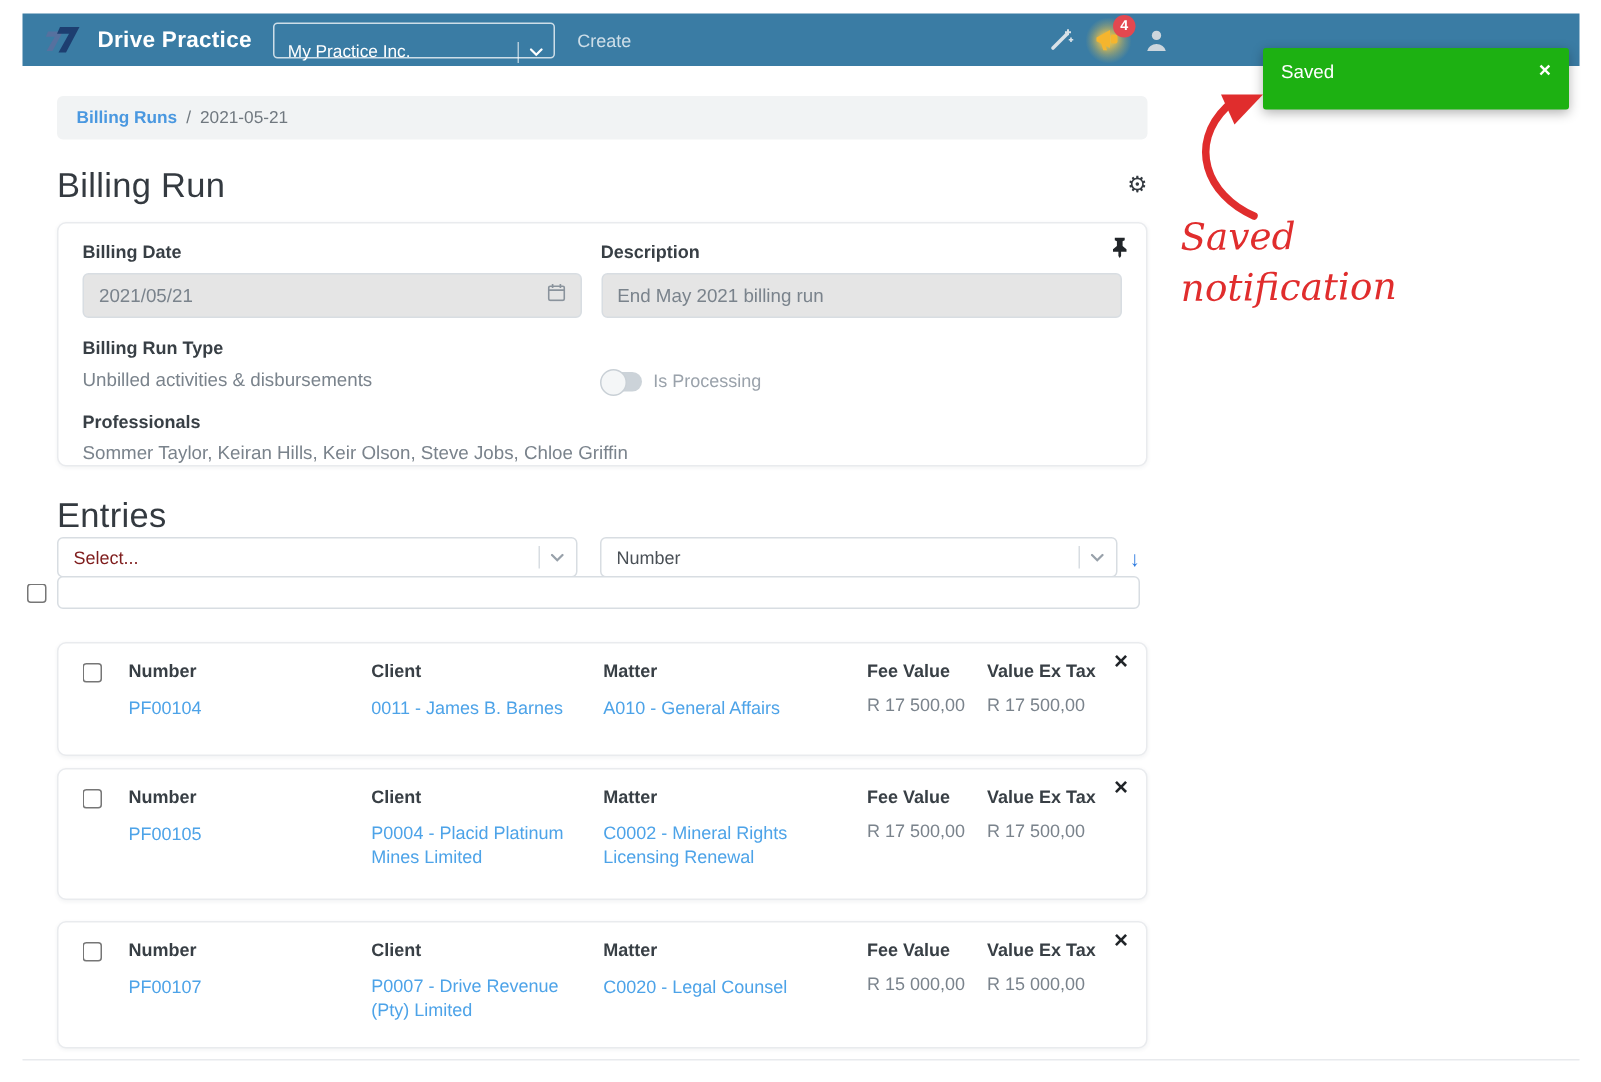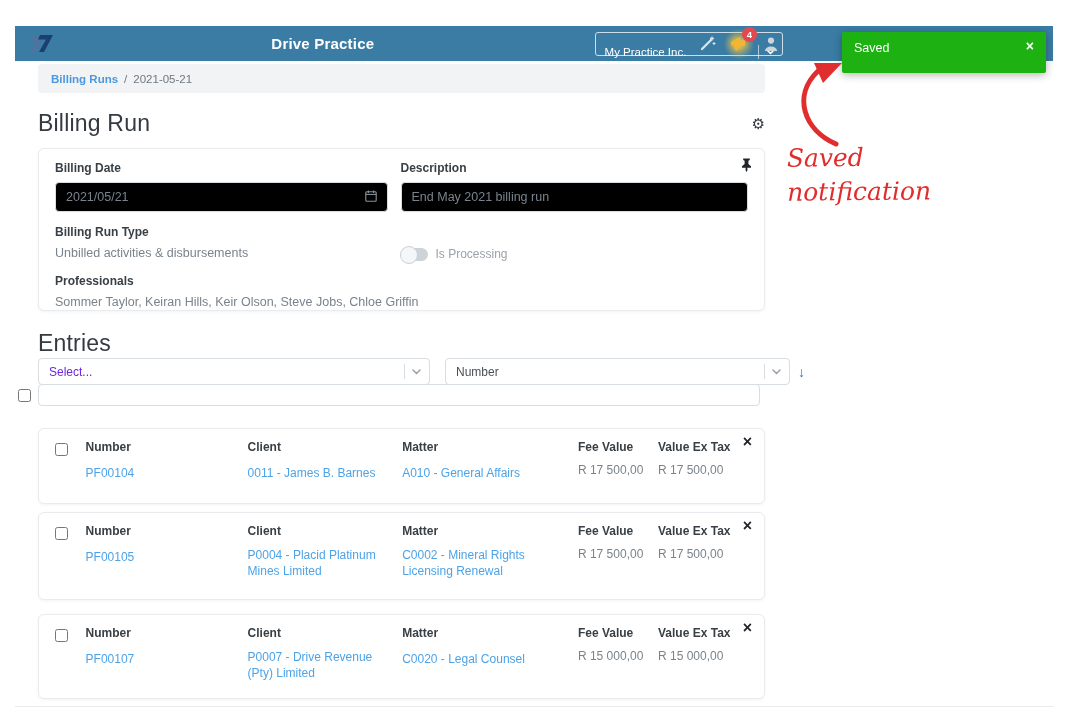--- a/index.html
+++ b/index.html
@@ -1,22 +1,22 @@
 <!DOCTYPE html>
 <html><head>
 <meta charset="utf-8">
 <style>
   * { margin:0; padding:0; box-sizing:border-box; }
   html,body { width:1067px; height:721px; background:#fff; overflow:hidden;
     font-family:"Liberation Sans", sans-serif; }
   .page { position:relative; width:1067px; height:721px; background:#fff; }
 
   
-  .topbar { position:absolute; left:15px; top:26px; width:1038px; height:35px;
-    background:#3a7ca4; display:flex; align-items:center; padding:0 13px;justify-content:space-between; }
+  .topbar { position:absolute; left:15px; top:9px; width:1038px; height:35px;
+    background:#3a7ca4; display:flex; align-items:center; padding:0 13px; }
   .logo { display:flex; align-items:center; margin-right:9px; }
   .brand { color:#fff; font-size:15px; font-weight:700; letter-spacing:.2px; white-space:nowrap; }
   .nav-select { margin-left:14px; width:188px; height:24px; border:1px solid rgba(255,255,255,.75);
     border-radius:3px; display:flex; align-items:center; justify-content:space-between;
     padding:17px 7px 0 9px; color:#fff; font-size:11.5px; cursor:pointer; }
   .adorn { display:flex; align-items:center; gap:7px; }
   .adorn .sep { width:1px; height:14px; background:rgba(255,255,255,.6); display:inline-block; }
   .create { margin-left:15px; color:rgba(255,255,255,.75); font-size:12px; cursor:pointer; text-decoration:none; }
   .nav-icons { position:absolute; left:683px; top:0; height:35px; display:flex; align-items:center; gap:14px; }
   .nav-ic { position:relative; display:flex; align-items:center; justify-content:center; width:18px; height:18px; }
@@ -54,40 +54,40 @@
 
   
   .card { position:absolute; left:38px; top:148px; width:727px; height:163px; background:#fff;
     border:1px solid #e9ebee; border-radius:6px; box-shadow:0 1px 3px rgba(40,50,60,.06);
     padding:12px 16px; }
   .pin { position:absolute; top:9px; right:11px; cursor:pointer; }
   .form-grid { display:flex; gap:13px; }
   .colL { width:333px; } .colR { width:348px; }
   .flabel { font-size:12px; font-weight:700; color:#383f45; margin-bottom:7px; }
   .input-box { display:flex; align-items:center; height:30px; border:1px solid #d8dde2;
-    border-radius:4px; padding:0 10px; background:#000000; }
+    border-radius:4px; padding:0 10px; background:#e5e5e5; }
   .input-box input { flex:1; border:none; outline:none; font-size:12.5px; color:#7a838c;
     font-family:"Liberation Sans", sans-serif; background:transparent; min-width:0; }
   .fvalue { font-size:12.5px; color:#7a838c; }
   .row2 { margin-top:13px; }
   .toggle-row { display:flex; align-items:center; gap:8px; padding-top:22px; }
   .toggle { width:27px; height:13px; border-radius:7px; background:#ccd3d9; position:relative;
     cursor:pointer; flex:none; }
   .toggle::after { content:""; position:absolute; left:-1px; top:-2px; width:16px; height:16px;
     border-radius:50%; background:#f4f6f7; border:1px solid #c9d0d6; }
   .toggle-label { font-size:12px; color:#9aa2ab; }
   .prof { margin-top:13px; }
 
   
   .filter-row { position:absolute; left:38px; top:358px; display:flex; align-items:center; }
   .rselect { height:27px; border:1px solid #d8dde2; border-radius:4px; background:#fff;
     display:flex; align-items:center; justify-content:space-between; padding:0 8px 0 10px;
     font-size:12px; cursor:pointer; }
   .rselect .sep { width:1px; height:15px; background:#d8dde2; display:inline-block; }
-  .sel-1 { width:392px; margin-right:15px; color:#6d28d9;text-align:right; }
+  .sel-1 { width:347px; margin-right:15px; color:#7f1d1d;text-align:right; }
   .sel-2 { width:345px; color:#4a5056; }
   .sort-arrow { margin-left:8px; color:#2d7be0; font-size:14px; font-weight:700; cursor:pointer; }
 
   .selectall-cb { position:absolute; left:18px; top:389px; width:13px; height:13px; cursor:pointer; }
   .search-input { position:absolute; left:38px; top:384px; width:722px; height:22px;
     border:1px solid #d8dde2; border-radius:4px; padding:0 8px; font-size:12px; color:#4a5056;
     outline:none; font-family:"Liberation Sans", sans-serif; }
 
   
   .entry-card { position:absolute; left:38px; width:727px; background:#fff; border:1px solid #e9ebee;

